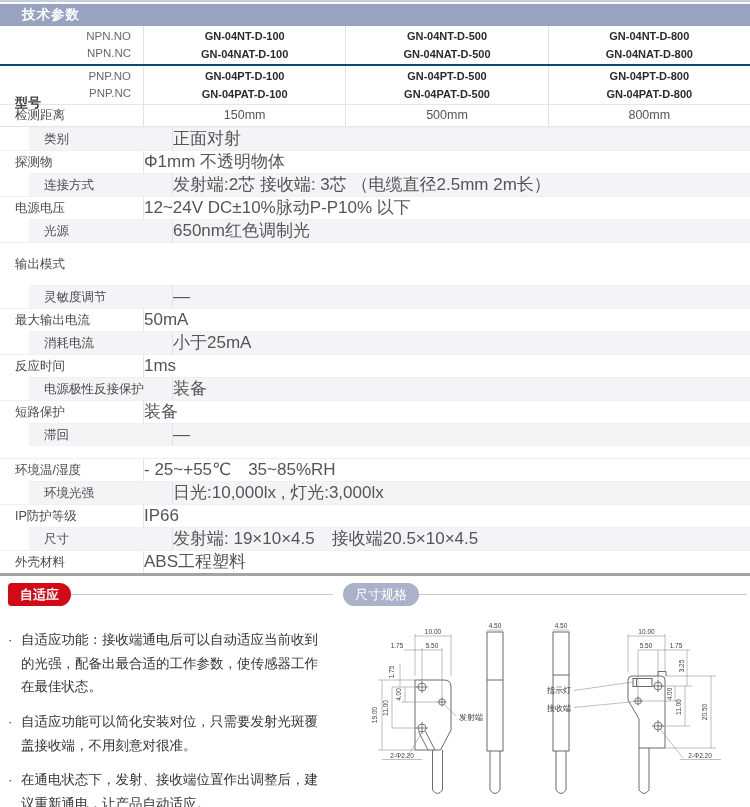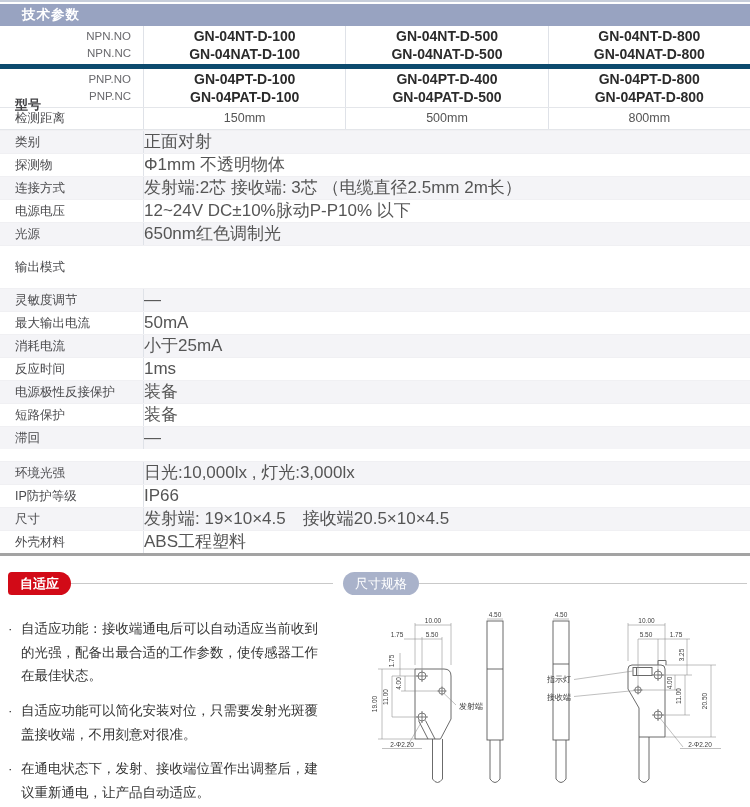--- a/index.html
+++ b/index.html
@@ -8,44 +8,44 @@
   .top-strip{height:2px;background:#c6cdda;}
   .top-gap{height:2px;background:#fff;}
   .hdr-bar{height:22px;background:#98a3c1;color:#fff;font-size:13.5px;font-weight:bold;
            line-height:22px;padding-left:22px;letter-spacing:1px;}
   
   .tbl{width:750px;}
   .vline{border-left:1px solid #dfe2e8;}
   
   .model-row{position:relative;border-bottom:1px solid #e4e6ea;}
   .m-subrow{display:flex;height:38px;}
-  .m-subrow.first{border-bottom:5px solid #0c4a6e;}
+  .m-subrow.first{border-bottom:2px solid #0c4a6e;}
   .m-labelcell{width:143px;box-sizing:border-box;display:flex;flex-direction:column;
                justify-content:center;align-items:flex-end;padding-right:12px;}
   .m-sub{font-size:11.5px;color:#6a6a6e;line-height:17px;}
   .m-col{flex:1;display:flex;flex-direction:column;justify-content:center;text-align:center;}
-  .m-model{font-size:14px;font-weight:bold;color:#2b2b2b;line-height:18px;}
+  .m-model{font-size:11px;font-weight:bold;color:#2b2b2b;line-height:18px;}
   .m-title{position:absolute;left:15px;top:50%;transform:translateY(-50%);
            font-size:13px;font-weight:bold;color:#3f3f42;margin-top:38px;}
   
   .dist-row{display:flex;height:21px;border-bottom:1px solid #e4e6ea;align-items:center;}
   .dist-label{width:143px;box-sizing:border-box;padding-left:15px;font-size:12.5px;}
   .dist-val{flex:1;text-align:center;font-size:12.5px;color:#555;align-self:stretch;line-height:21px;}
   
   .t-row{display:flex;min-height:22px;border-top:1px solid #f0f0f3;}
-  .t-row.striped{background:#f4f4f7;}
+  .t-row.striped{background:#f4f4f7;margin-left:29px;}
   .t-label{width:143px;box-sizing:border-box;padding-left:15px;font-size:12.5px;
            display:flex;align-items:center;}
   .t-value{flex:1;text-align:left;font-size:17px;color:#555;display:flex;
            flex-direction:column;justify-content:center;line-height:20px;}
   .t-row.tall{min-height:42px;gap:16px;}
   .t-gap{height:12px;}
   .t-bottom{border-bottom:3px solid #a3a3a3;}
   
-  .sec-row{display:flex;align-items:center;margin:15px 0 0 8px;height:24px;}
+  .sec-row{display:flex;align-items:center;margin:6px 0 0 8px;height:24px;}
   .badge-red{background:#d20a17;color:#fff;font-size:13px;font-weight:bold;height:23px;
              line-height:23px;padding:0 12px;border-radius:4px 12px 12px 4px;}
   .badge-blue{background:#a9b2ca;color:#fff;font-size:13px;height:23px;line-height:23px;
               padding:0 12px;border-radius:12px;margin-left:10px;}
   .sec-line1{width:262px;height:1px;background:#c9c9c9;}
   .sec-line2{flex:1;height:1px;background:#c9c9c9;margin-right:3px;}
   
   .content{display:flex;margin-top:14px;}
   .notes{width:330px;box-sizing:border-box;padding:8px 2px 0 8px;}
   .note{display:flex;font-size:13.5px;color:#333;line-height:1.75;margin-bottom:11px;}
@@ -88,21 +88,21 @@
     <div class="m-subrow">
       <div class="m-labelcell">
         <span class="m-sub">PNP.NO</span>
         <span class="m-sub">PNP.NC</span>
       </div>
       <div class="m-col vline">
         <span class="m-model">GN-04PT-D-100</span>
         <span class="m-model">GN-04PAT-D-100</span>
       </div>
       <div class="m-col vline">
-        <span class="m-model">GN-04PT-D-400</span>
+        <span class="m-model">GN-04PT-D-500</span>
         <span class="m-model">GN-04PAT-D-500</span>
       </div>
       <div class="m-col vline">
         <span class="m-model">GN-04PT-D-800</span>
         <span class="m-model">GN-04PAT-D-800</span>
       </div>
     </div>
   </div>
 
   <div class="dist-row">
@@ -157,20 +157,24 @@
   </div>
   <div class="t-row">
     <div class="t-label">短路保护</div>
     <div class="t-value vline">装备</div>
   </div>
   <div class="t-row striped">
     <div class="t-label">滞回</div>
     <div class="t-value vline">—</div>
   </div>
   <div class="t-gap"></div>
+  <div class="t-row">
+    <div class="t-label">环境温/湿度</div>
+    <div class="t-value vline">- 25~+55℃　35~85%RH</div>
+  </div>
   <div class="t-row striped">
     <div class="t-label">环境光强</div>
     <div class="t-value vline">日光:10,000lx , 灯光:3,000lx</div>
   </div>
   <div class="t-row">
     <div class="t-label">IP防护等级</div>
     <div class="t-value vline">IP66</div>
   </div>
   <div class="t-row striped">
     <div class="t-label">尺寸</div>

